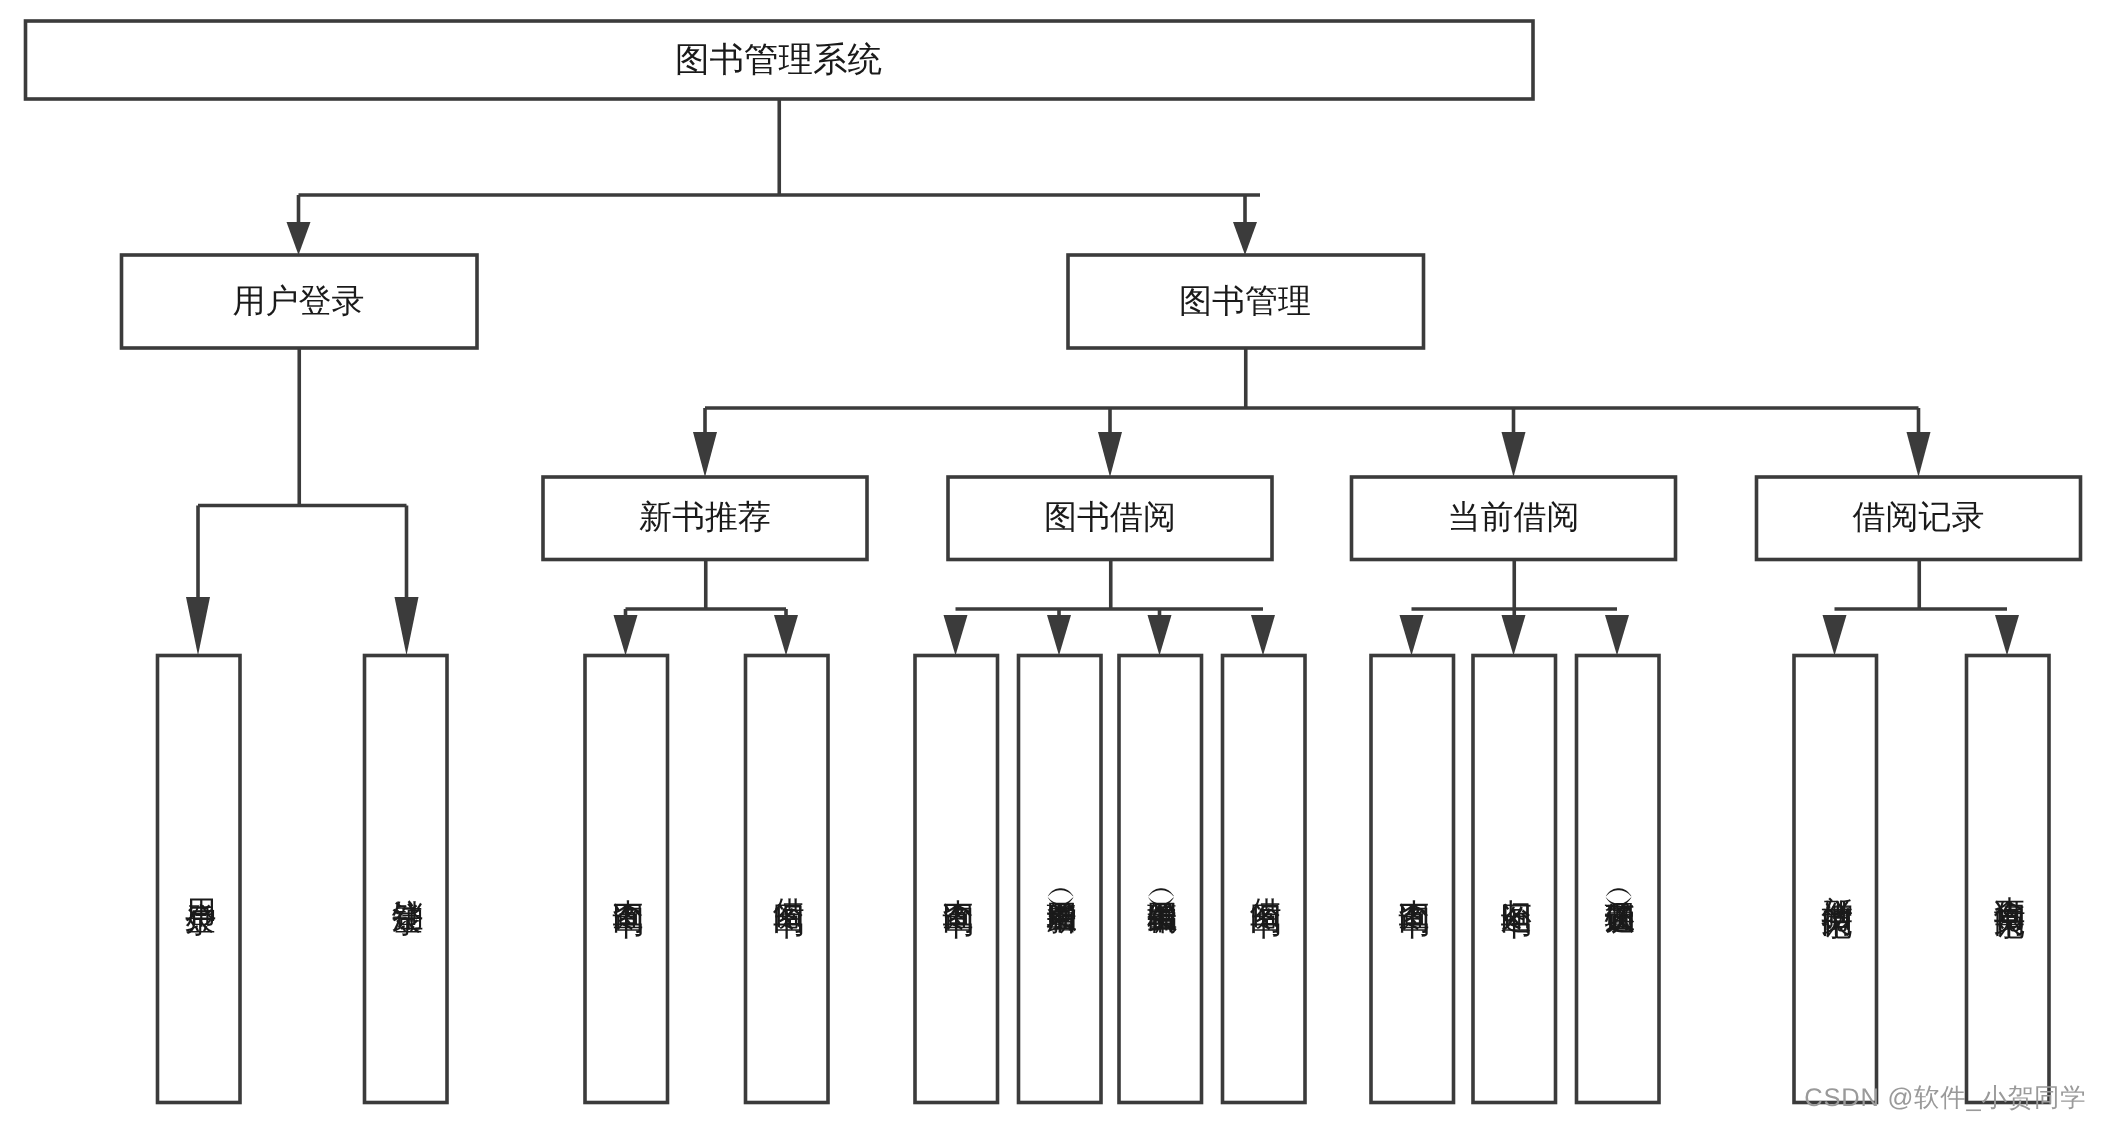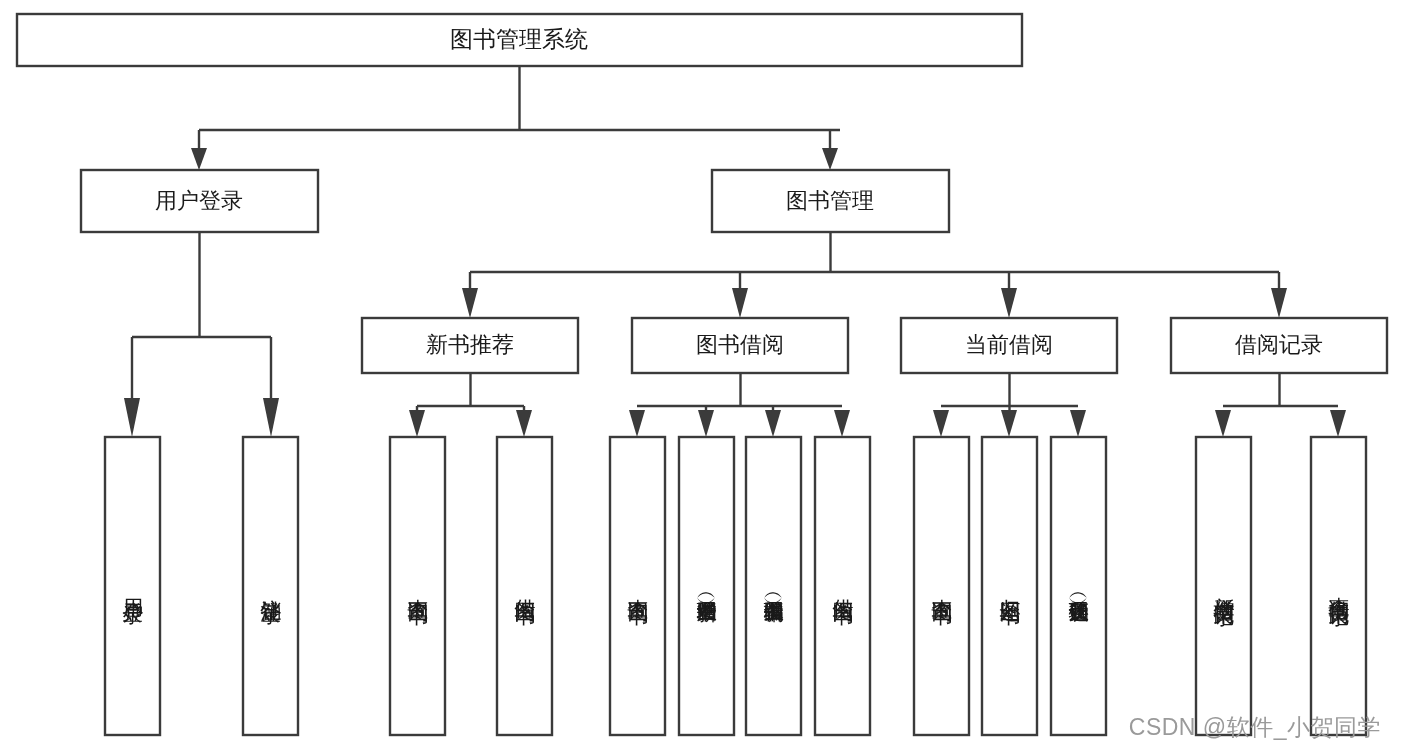--- a/index.html
+++ b/index.html
@@ -67,24 +67,24 @@
     white-space: nowrap;
     pointer-events: none;
     text-align: center;
   }
   .leaf-label.tight {
     letter-spacing: 0px;
     font-size: 20px;
   }
   .watermark {
     position: absolute;
-    right: 24px;
+    right: 14px;
     bottom: 4px;
     font-family: "Liberation Sans", "DejaVu Sans", sans-serif;
-    font-size: 23px;
+    font-size: 17px;
     color: #9a9a9a;
     letter-spacing: 0.5px;
     white-space: nowrap;
   }
 </style>
 </head>
 <body>
 
 <div id="diagram-root">
 

